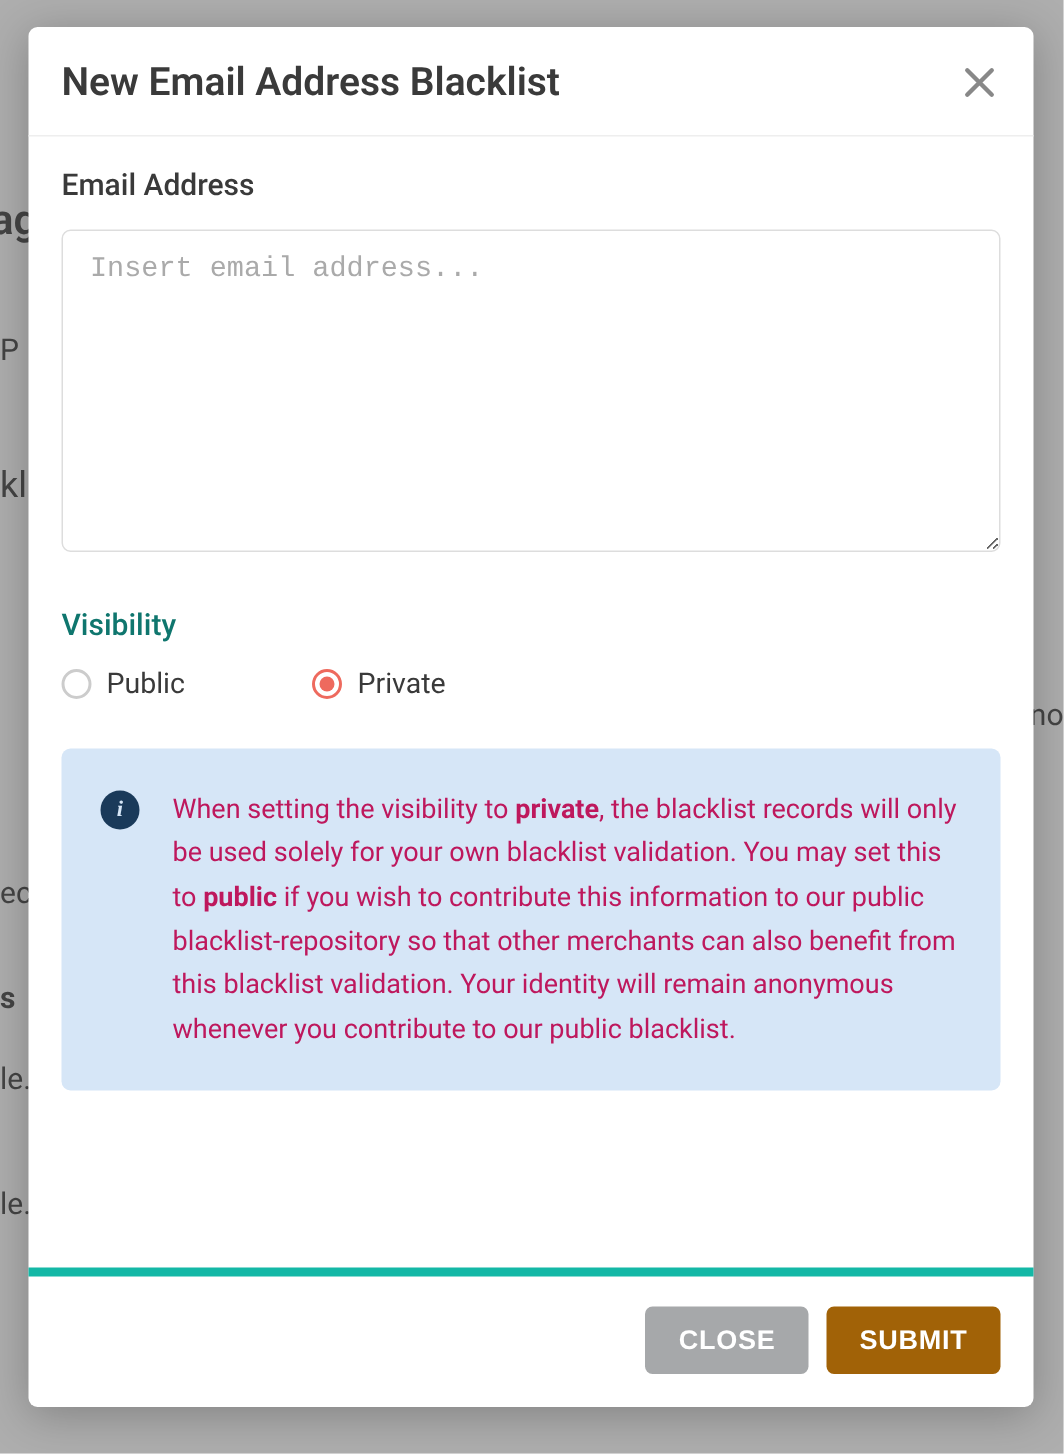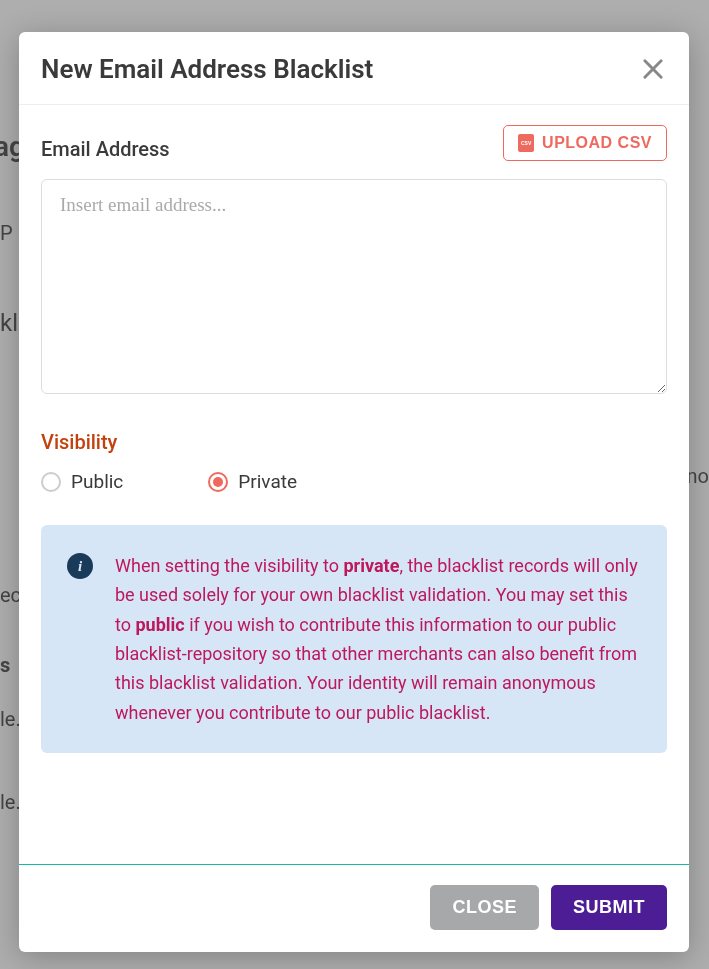--- a/index.html
+++ b/index.html
@@ -15,21 +15,21 @@
     position: absolute; inset: 0;
     background: rgba(100,100,100,0.5);
   }
   .bg-text {
     position: absolute;
     color: #444;
     pointer-events: none;
   }
   .modal {
     position: absolute;
-    left: 19px; top: 32px;
+    left: 19px; top: 18px;
     width: 670px; height: 920px;
     background: #fff;
     border-radius: 6px;
     box-shadow: 0 5px 30px rgba(0,0,0,0.25);
     display: flex;
     flex-direction: column;
   }
   .modal-header {
     display: flex;
     align-items: center;
@@ -96,33 +96,33 @@
     letter-spacing: 0;
   }
   .email-textarea {
     width: 100%;
     height: 215px;
     border: 1px solid #ddd;
     border-radius: 6px;
     resize: both;
     padding: 14px 18px;
     font-size: 19px;
-    font-family: Liberation Serif, serif;
+    font-family: Liberation Mono, monospace;
     color: #333;
   }
   .email-textarea::placeholder {
     color: #aaa;
   }
   .visibility-section {
     margin-top: 32px;
   }
   .vis-label {
     font-size: 20px;
     font-weight: 500;
-    color: #c2410c;
+    color: #0f766e;
     margin-bottom: 16px;
     margin-top: 13px;
   }
   .radio-row {
     display: flex;
     gap: 85px;
   }
   .radio-opt {
     display: flex;
     align-items: center;
@@ -172,41 +172,41 @@
     font-size: 15px;
     margin-top: 2px;
   }
   .info-text {
     font-size: 18px;
     line-height: 1.63;
     color: #be185d;
   }
   .info-text b { font-weight: 700; }
   .modal-footer {
-    border-top: 1px solid #14b8a6;
+    border-top: 6px solid #14b8a6;
     padding: 20px 22px 22px;
     display: flex;
     justify-content: flex-end;
     gap: 12px;
   }
   .btn {
     border: none;
     border-radius: 5px;
     padding: 12px 22px;
     font-size: 18px;
     font-weight: 700;
     letter-spacing: 0.5px;
     cursor: pointer;
   }
   .btn-close {
     background: #a6a8aa;
     color: #fff;
   }
   .btn-submit {
-    background: #4c1d95;
+    background: #a16207;
     color: #fff;
   }
 </style>
 </head>
 <body>
 
 <div class="backdrop">
   <span class="bg-text" style="left:-6px; top:130px; font-size:28px; font-weight:600;">ag</span>
   <span class="bg-text" style="left:0; top:221px; font-size:20px;">P</span>
   <span class="bg-text" style="left:0; top:309px; font-size:24px;">kli</span>
@@ -223,24 +223,20 @@
     <div class="close-x">
       <svg viewBox="0 0 24 24" width="28" height="28">
           <path d="M5 5 L19 19 M19 5 L5 19" stroke="#888" stroke-width="2.5" stroke-linecap="round" fill="none"></path>
         </svg>
     </div>
   </div>
 
   <div class="modal-body">
     <div class="row-label-upload">
       <div class="field-label">Email Address</div>
-      <button class="upload-btn">
-        <span class="csv-icon"></span>
-        <span>UPLOAD CSV</span>
-      </button>
     </div>
     <textarea class="email-textarea" placeholder="Insert email address..." style=""></textarea>
 
     <div class="visibility-section">
       <div class="vis-label">Visibility</div>
       <div class="radio-row">
         <label class="radio-opt">
           <span class="radio"></span>
           <span>Public</span>
         </label>

